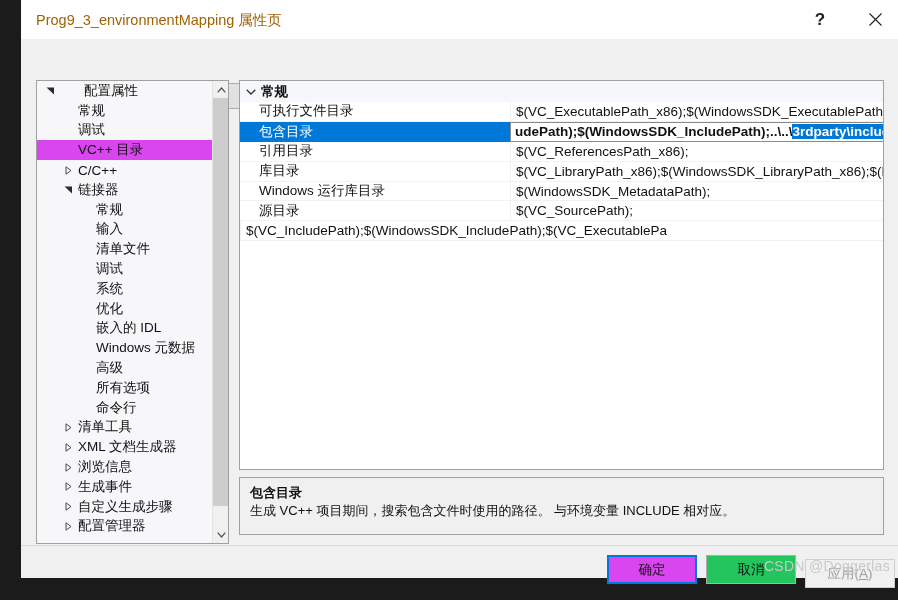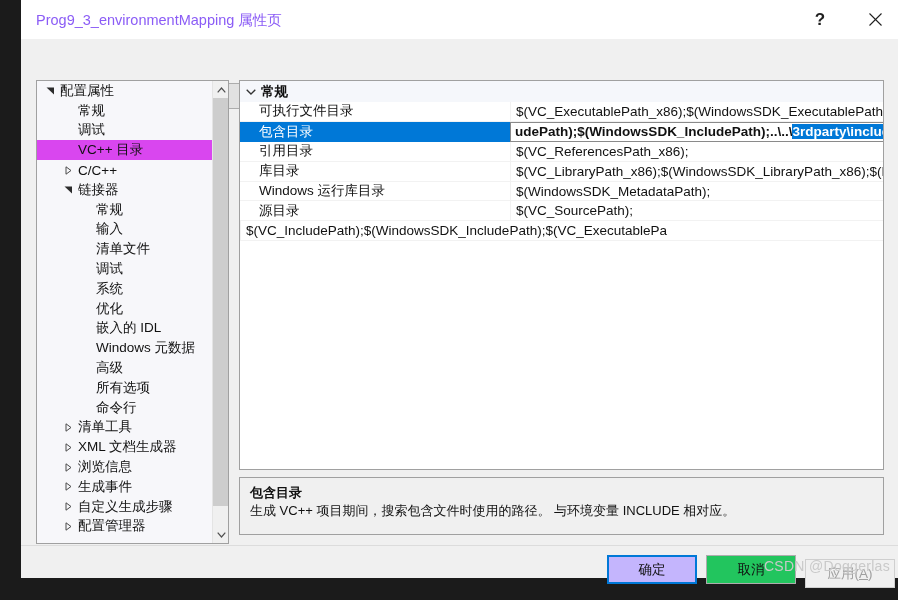--- a/index.html
+++ b/index.html
@@ -37,21 +37,21 @@
     width: 877px;
     height: 39px;
     background: #ffffff;
     box-sizing: border-box;
   }
   .title-text {
     position: absolute;
     left: 15px;
     top: 11px;
     font-size: 14.5px;
-    color: #8b5cf6;
+    color: #a16207;
     white-space: nowrap;
   }
   .title-btn {
     position: absolute;
     top: 0;
     width: 46px;
     height: 39px;
     display: flex;
     align-items: center;
     justify-content: center;
@@ -110,21 +110,21 @@
     box-sizing: border-box;
     display: flex;
     align-items: center;
     justify-content: center;
     font-size: 13.5px;
     color: #111;
     white-space: nowrap;
   }
   .btn u { text-decoration: underline; }
   .btn.default {
-    background: #c4b5fd;
+    background: #d946ef;
     border: 2px solid #0078d7;
   }
   .btn.disabled { color: #a0a0a0; }
 
   
   .treepanel {
     position: absolute;
     left: 15px;
     top: 80px;
     width: 193px;
@@ -156,21 +156,21 @@
     flex: 0 0 16px;
     display: flex;
     align-items: center;
     justify-content: center;
     color: #2c2c2c;
     font-size: 9px;
   }
   .tnode .tlabel { padding-left: 2px; }
 
   
-  .ind0 { padding-left: 5px; }
+  .ind0 { padding-left: 5px; gap: 24px; }
   .ind1 { padding-left: 23px; }
   .ind2 { padding-left: 41px; }
 
   
   .tscroll {
     position: absolute;
     right: 0px;
     top: 0px;
     width: 16px;
     height: 100%;

